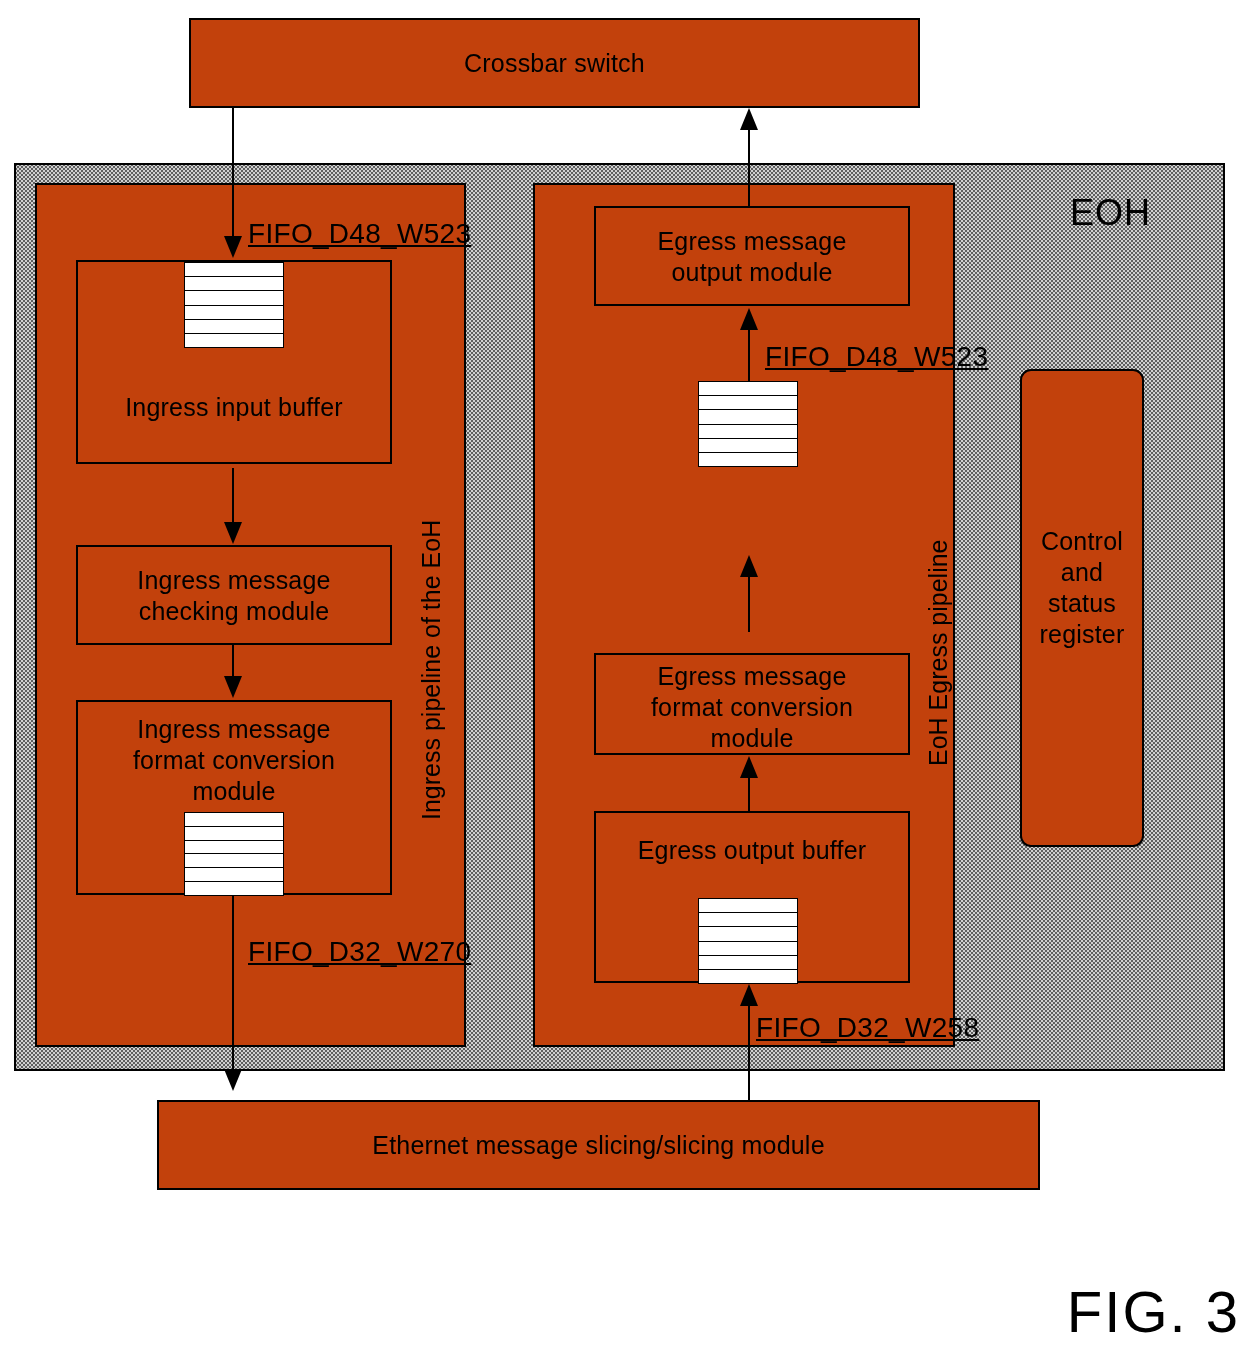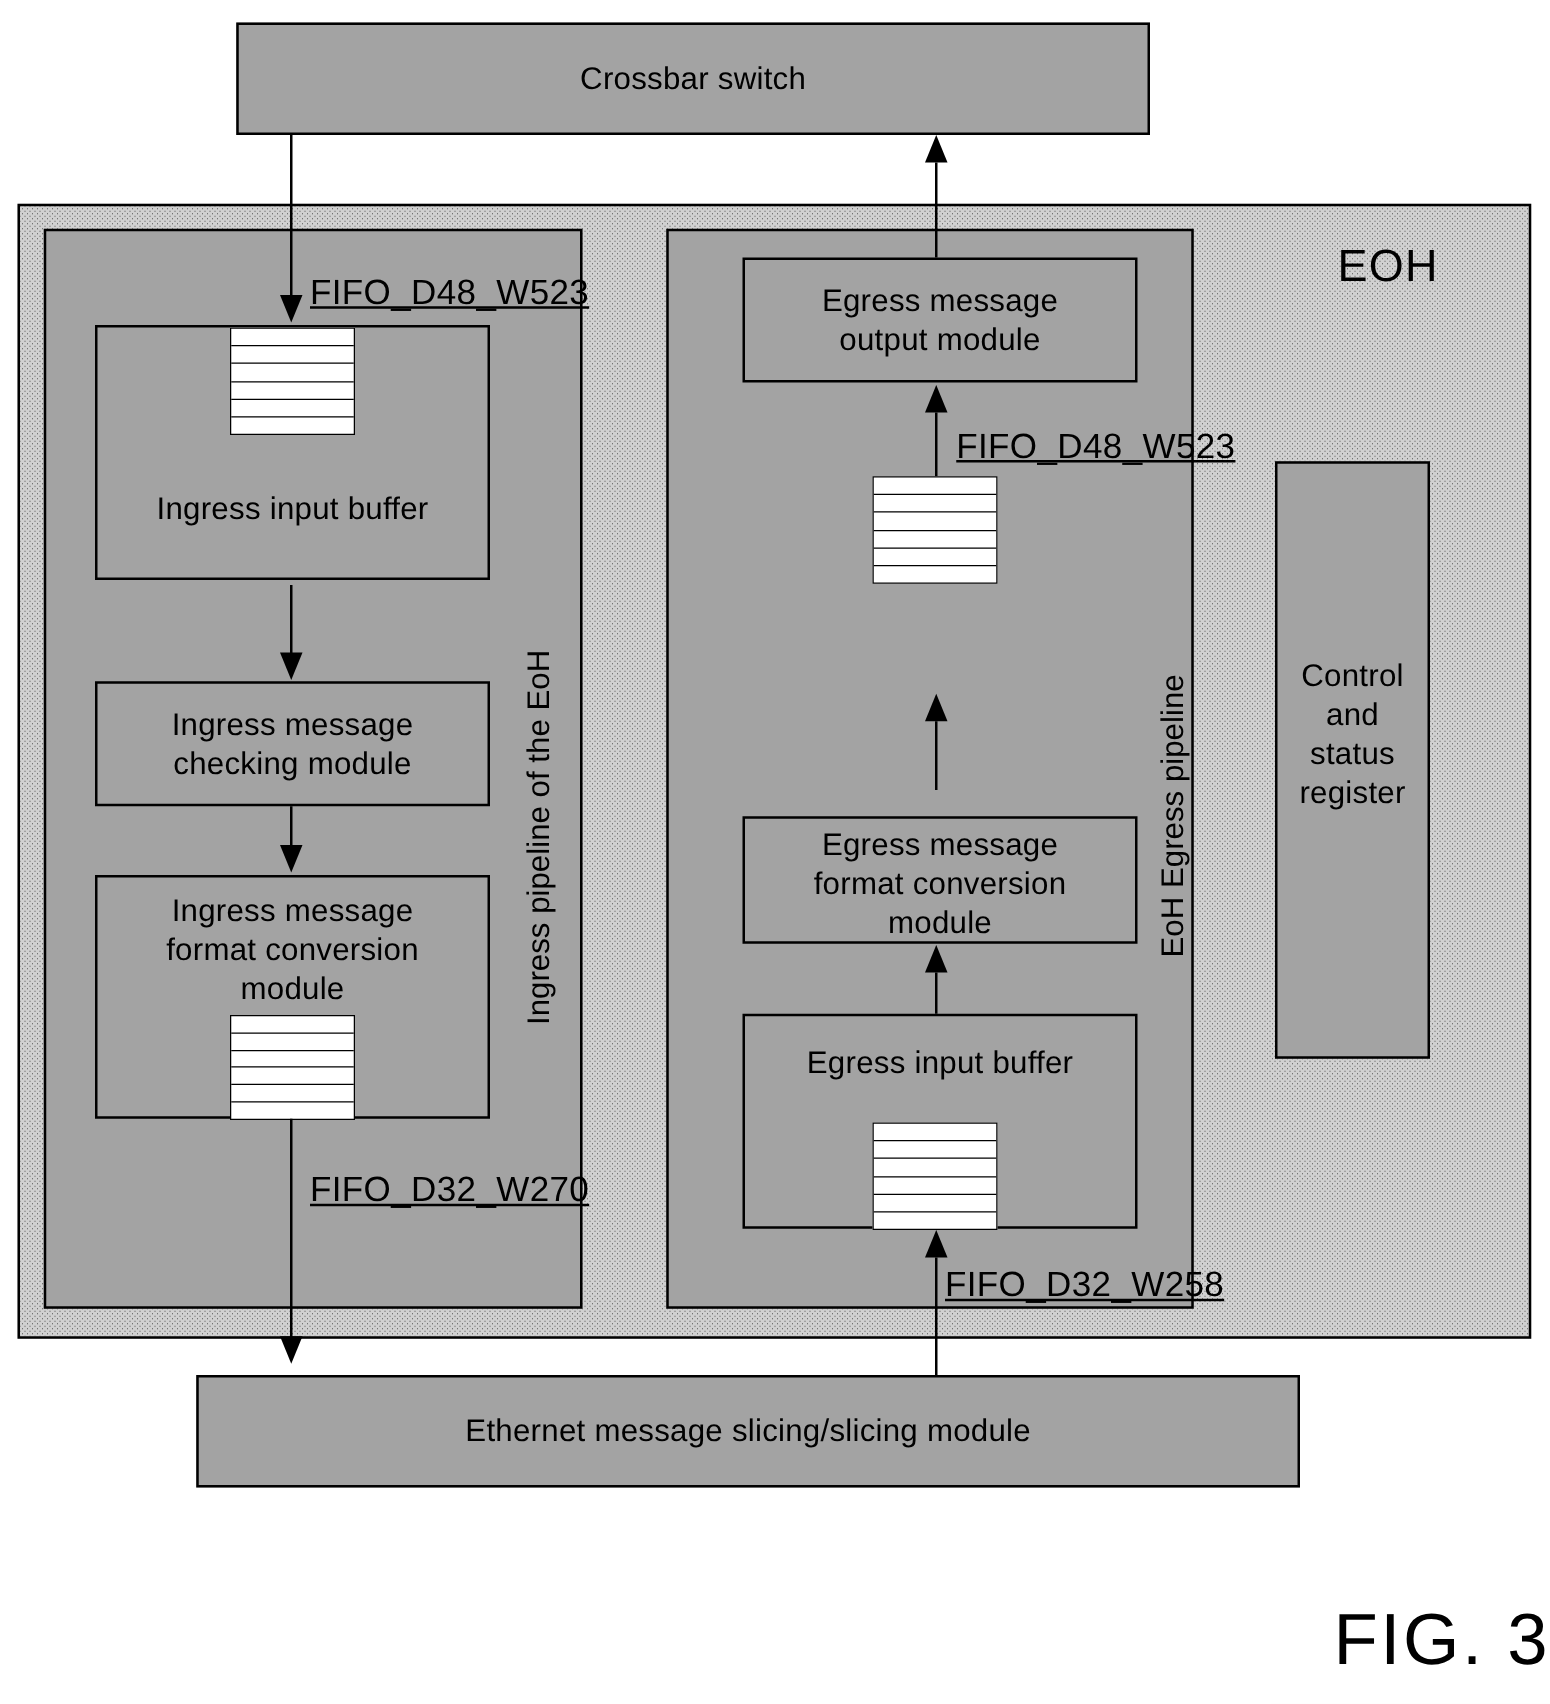--- a/index.html
+++ b/index.html
@@ -15,21 +15,21 @@
     position: relative;
     width: 1240px;
     height: 1363px;
     background: #ffffff;
     overflow: hidden;
   }
   .box {
     position: absolute;
     box-sizing: border-box;
     border: 2px solid #000;
-    background: #a3a3a3;
+    background: #c2410c;
   }
   .boxlabel {
     position: absolute;
     left: 0;
     right: 0;
     text-align: center;
     font-size: 25px;
     line-height: 31px;
     letter-spacing: 0.2px;
     white-space: pre-line;
@@ -121,21 +121,21 @@
   <div class="eoh-tag" style="left:1070px; top:192px;">EOH</div>
 
   <div class="box" style="left:35px; top:183px; width:431px; height:864px;"></div>
 
   <div class="vlabel" style="left:418px; top:820px;">Ingress pipeline of the EoH</div>
 
   <div class="box" style="left:533px; top:183px; width:422px; height:864px;"></div>
 
   <div class="vlabel" style="left:925px; top:766px;">EoH Egress pipeline</div>
 
-  <div class="box" style="left:1020px; top:369px; width:124px; height:478px;">
+  <div class="box" style="left:1020px; top:369px; width:124px; height:478px;border-radius:11px;">
     <div class="boxlabel" style="top:155px;">Control
 and
 status
 register</div>
   </div>
 
   <div class="vline" style="left:232px; top:108px; height:130px;"></div>
   <div class="arrowhead-down" style="left:224px; top:236px;"></div>
 
   <div class="fifo-tag" style="left:248px; top:222px;">FIFO_D48_W523</div>
@@ -210,21 +210,21 @@
   <div class="box" style="left:594px; top:653px; width:316px; height:102px;">
     <div class="boxlabel" style="top:6px;">Egress message
 format conversion
 module</div>
   </div>
 
   <div class="vline" style="left:748px; top:778px; height:34px;"></div>
   <div class="arrowhead-up" style="left:740px; top:756px;"></div>
 
   <div class="box" style="left:594px; top:811px; width:316px; height:172px;">
-    <div class="boxlabel" style="top:22px;">Egress input buffer</div>
+    <div class="boxlabel" style="top:22px;">Egress output buffer</div>
   </div>
   <div class="fifo-stack" style="left:698px; top:898px; width:100px; height:86px;">
     <div class="row"></div>
     <div class="row"></div>
     <div class="row"></div>
     <div class="row"></div>
     <div class="row"></div>
     <div class="row"></div>
   </div>
 

